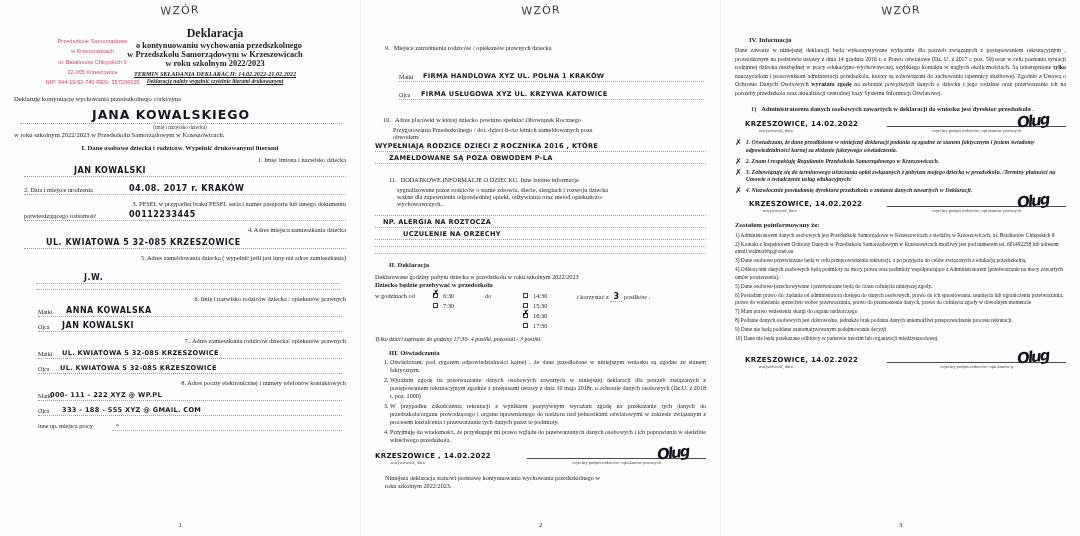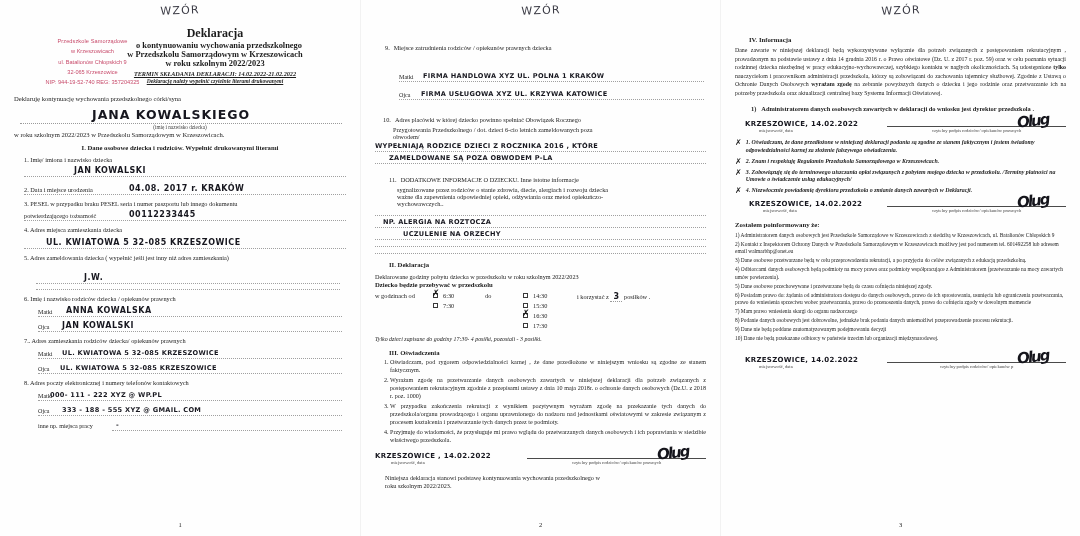--- a/index.html
+++ b/index.html
@@ -79,21 +79,21 @@
   }
   .big-name-row .val {
     position:absolute; left:78px; bottom:2px;
   }
   .big-name-row .rule {
     position:absolute; left:6px; right:4px; bottom:0;
     border-bottom:1px dotted #9a9a9a;
   }
 
   .sect-head { font-size:6.7px; font-weight:bold; margin-top:6px; }
-  ol.numlist { margin:4px 0 0 0; padding-left:16px; font-size:6.3px; }
+  ol.numlist { margin:4px 0 0 0; padding-left:16px; font-size:6.3px;text-align:right; }
   ol.numlist > li { margin-top:5px; }
 
   .lbl { font-size:6.3px; }
   .sub-lbl { font-size:6.1px; }
 
   .hand-line { position:relative; height:12px; }
   .hand-line .val { position:absolute; bottom:2px; }
   .hand-line .rule { position:absolute; left:0; right:0; bottom:0; border-bottom:1px dotted #a0a0a0; }
 
   .pagenum { position:absolute; bottom:8px; left:0; right:0; text-align:center; font-size:6.5px; }

